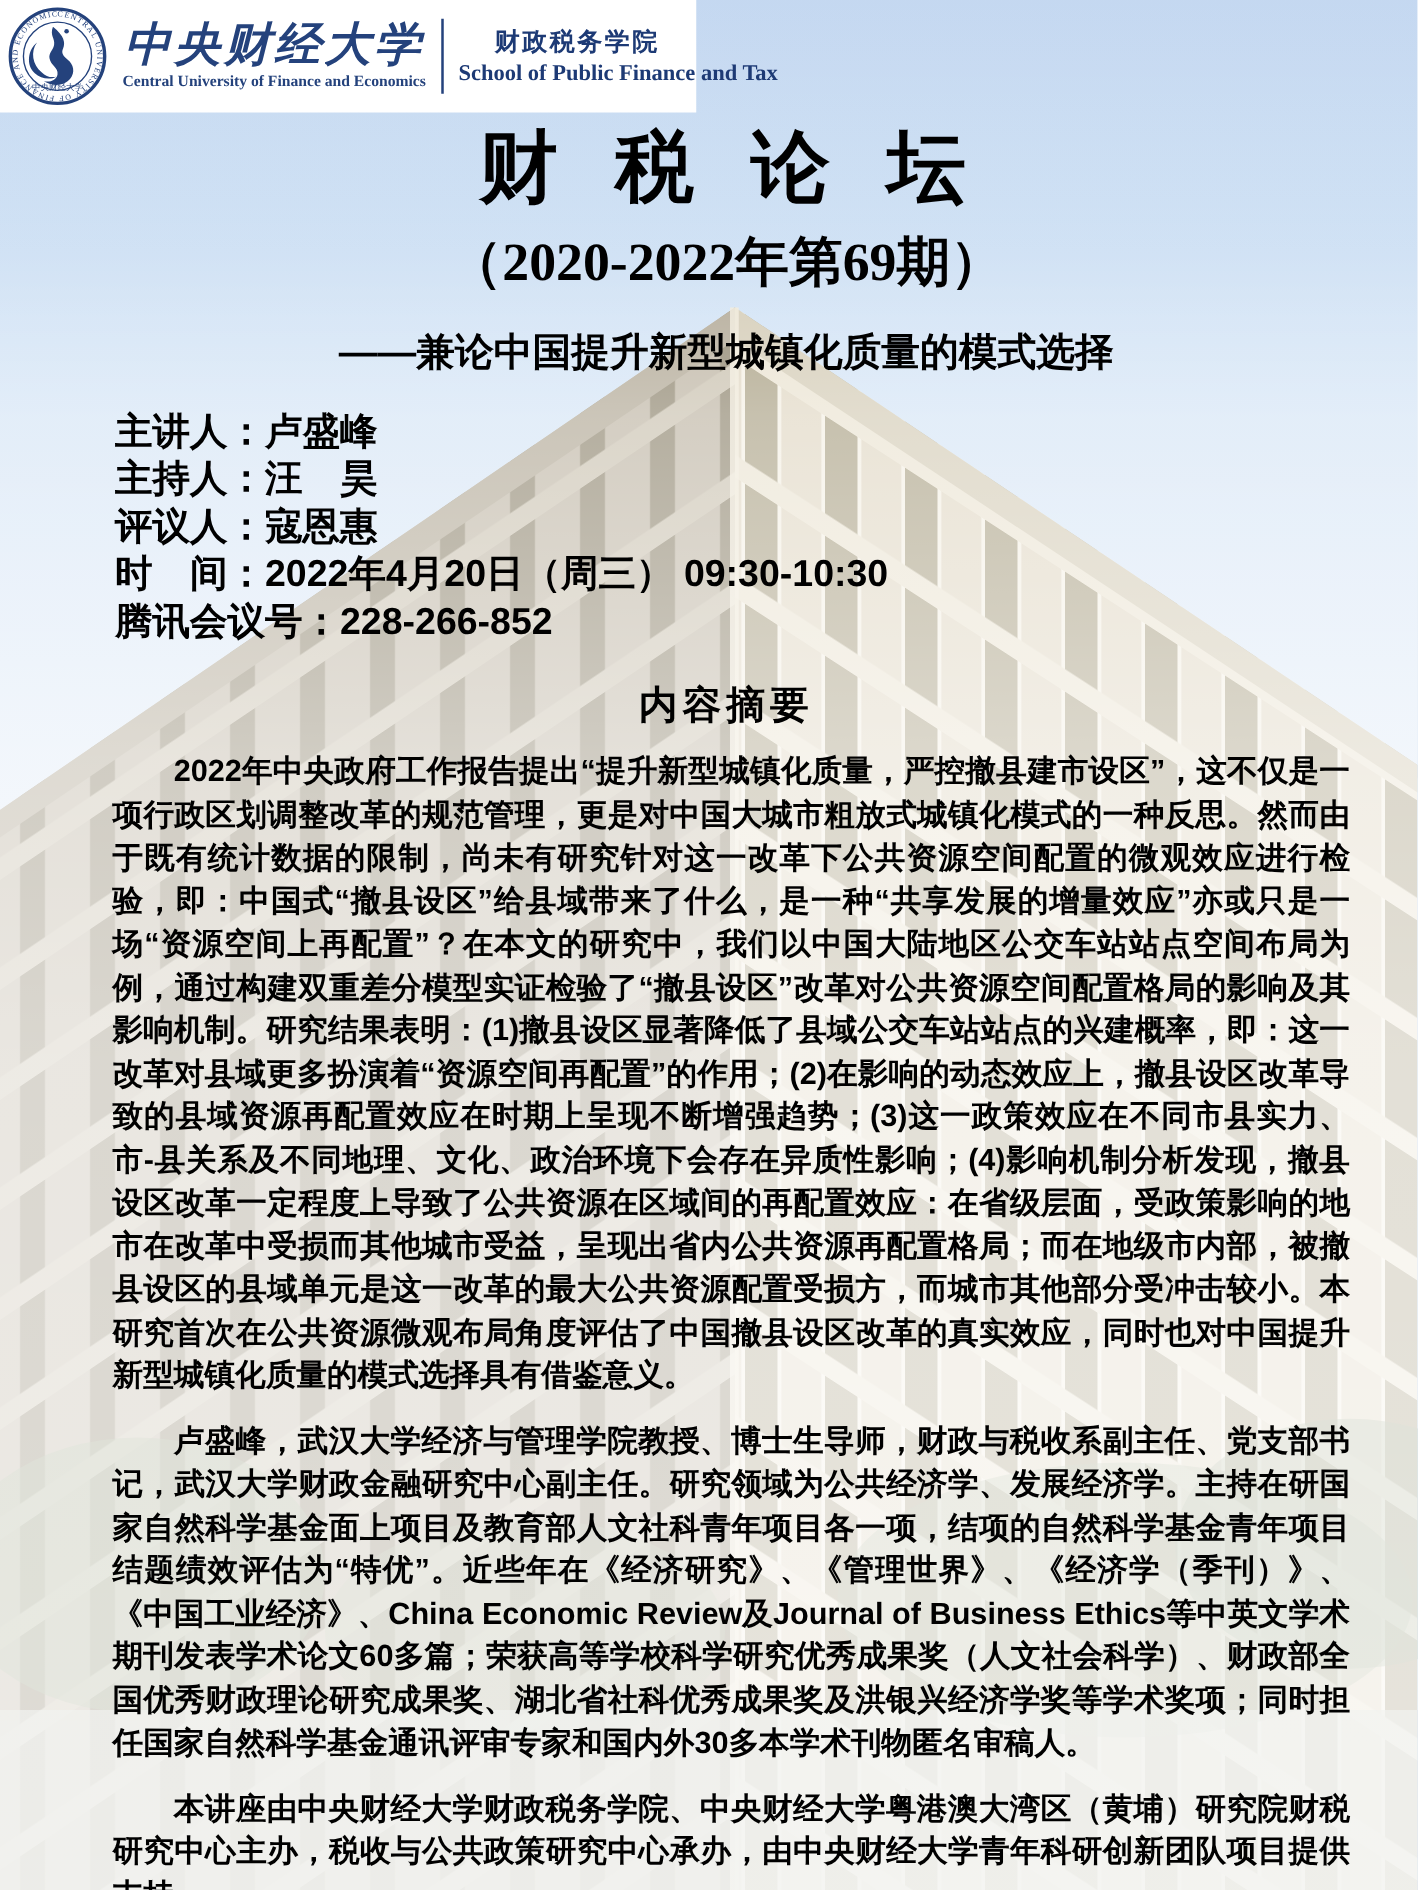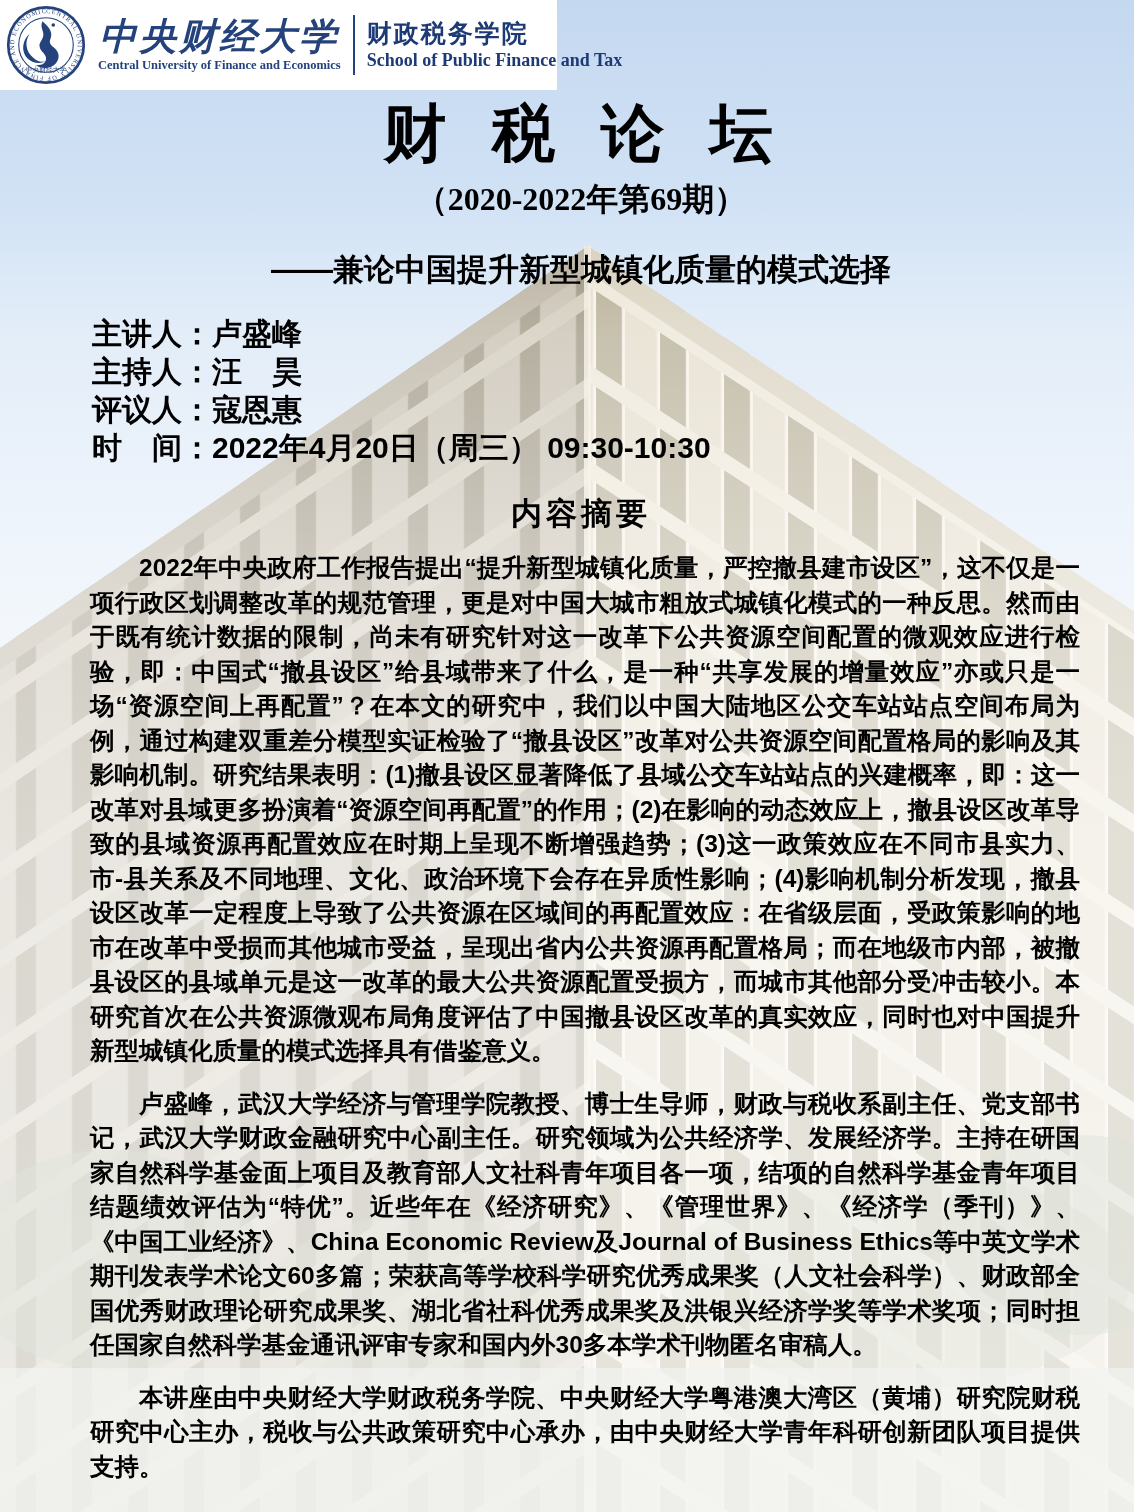--- a/index.html
+++ b/index.html
@@ -25,33 +25,33 @@
   .uni-cn{
     font-family:var(--serif);font-style:italic;font-weight:700;
     font-size:37px;letter-spacing:3px;color:var(--navy);white-space:nowrap;
   }
   .uni-en{
     font-family:var(--serif);font-weight:700;font-size:12.5px;
     color:var(--navy);margin-top:4px;white-space:nowrap;
   }
   .brand-divider{width:2px;height:60px;background:var(--navy);flex:0 0 auto;}
   .school{display:flex;flex-direction:column;line-height:1;}
-  .school-cn{font-family:var(--sans);font-weight:700;font-size:25px;letter-spacing:2px;color:#1d3a75;white-space:nowrap;}
+  .school-cn{font-family:var(--sans);font-weight:700;font-size:20px;letter-spacing:2px;color:#1d3a75;white-space:nowrap;margin-left:29px;}
   .school-en{font-family:var(--serif);font-weight:700;font-size:18px;color:#1d3a75;margin-top:5px;white-space:nowrap;}
 
   
   .content{position:absolute;inset:0;z-index:2;padding-top:96px;color:#000;padding-left:28px;}
   .forum-title{
     margin:0;text-align:center;color:#000;
     font-family:var(--serif);font-weight:700;font-size:63px;line-height:76px;
     letter-spacing:6px;word-spacing:18px;white-space:nowrap;
   }
   .forum-issue{
     text-align:center;font-family:var(--serif);font-weight:700;
-    font-size:32px;line-height:54px;margin-top:0;
+    font-size:43px;line-height:54px;margin-top:12px;
   }
   .lecture-title{margin:20px 36px 0;text-align:center;}
   .lt-line{
     display:block;font-family:var(--sans);font-weight:700;
     font-size:31px;line-height:47px;
   }
   .info{margin:22px 0 0 64px;}
   .info-row{font-family:Liberation Sans, sans-serif;font-weight:700;font-size:30px;line-height:38px;white-space:nowrap;}
   .info-label,.info-value{display:inline;}
   .abstract-heading{
@@ -158,20 +158,23 @@
       </div>
       <div class="info-row">
         <span class="info-label">主持人：</span><span class="info-value">汪　昊</span>
       </div>
       <div class="info-row">
         <span class="info-label">评议人：</span><span class="info-value">寇恩惠</span>
       </div>
       <div class="info-row">
         <span class="info-label">时　间：</span><span class="info-value">2022年4月20日（周三） 09:30-10:30</span>
       </div>
+      <div class="info-row">
+        <span class="info-label">腾讯会议号：</span><span class="info-value">228-266-852</span>
+      </div>
     </div>
 
     <h3 class="abstract-heading">内容摘要</h3>
 
     <p class="para">2022年中央政府工作报告提出“提升新型城镇化质量，严控撤县建市设区”，这不仅是一项行政区划调整改革的规范管理，更是对中国大城市粗放式城镇化模式的一种反思。然而由于既有统计数据的限制，尚未有研究针对这一改革下公共资源空间配置的微观效应进行检验，即：中国式“撤县设区”给县域带来了什么，是一种“共享发展的增量效应”亦或只是一场“资源空间上再配置”？在本文的研究中，我们以中国大陆地区公交车站站点空间布局为例，通过构建双重差分模型实证检验了“撤县设区”改革对公共资源空间配置格局的影响及其影响机制。研究结果表明：(1)撤县设区显著降低了县域公交车站站点的兴建概率，即：这一改革对县域更多扮演着“资源空间再配置”的作用；(2)在影响的动态效应上，撤县设区改革导致的县域资源再配置效应在时期上呈现不断增强趋势；(3)这一政策效应在不同市县实力、市-县关系及不同地理、文化、政治环境下会存在异质性影响；(4)影响机制分析发现，撤县设区改革一定程度上导致了公共资源在区域间的再配置效应：在省级层面，受政策影响的地市在改革中受损而其他城市受益，呈现出省内公共资源再配置格局；而在地级市内部，被撤县设区的县域单元是这一改革的最大公共资源配置受损方，而城市其他部分受冲击较小。本研究首次在公共资源微观布局角度评估了中国撤县设区改革的真实效应，同时也对中国提升新型城镇化质量的模式选择具有借鉴意义。</p>
     <p class="para">卢盛峰，武汉大学经济与管理学院教授、博士生导师，财政与税收系副主任、党支部书记，武汉大学财政金融研究中心副主任。研究领域为公共经济学、发展经济学。主持在研国家自然科学基金面上项目及教育部人文社科青年项目各一项，结项的自然科学基金青年项目结题绩效评估为“特优”。近些年在《经济研究》、《管理世界》、《经济学（季刊）》、《中国工业经济》、China Economic Review及Journal of Business Ethics等中英文学术期刊发表学术论文60多篇；荣获高等学校科学研究优秀成果奖（人文社会科学）、财政部全国优秀财政理论研究成果奖、湖北省社科优秀成果奖及洪银兴经济学奖等学术奖项；同时担任国家自然科学基金通讯评审专家和国内外30多本学术刊物匿名审稿人。</p>
     <p class="para">本讲座由中央财经大学财政税务学院、中央财经大学粤港澳大湾区（黄埔）研究院财税研究中心主办，税收与公共政策研究中心承办，由中央财经大学青年科研创新团队项目提供支持。</p>
   </main>
 
 </div>

